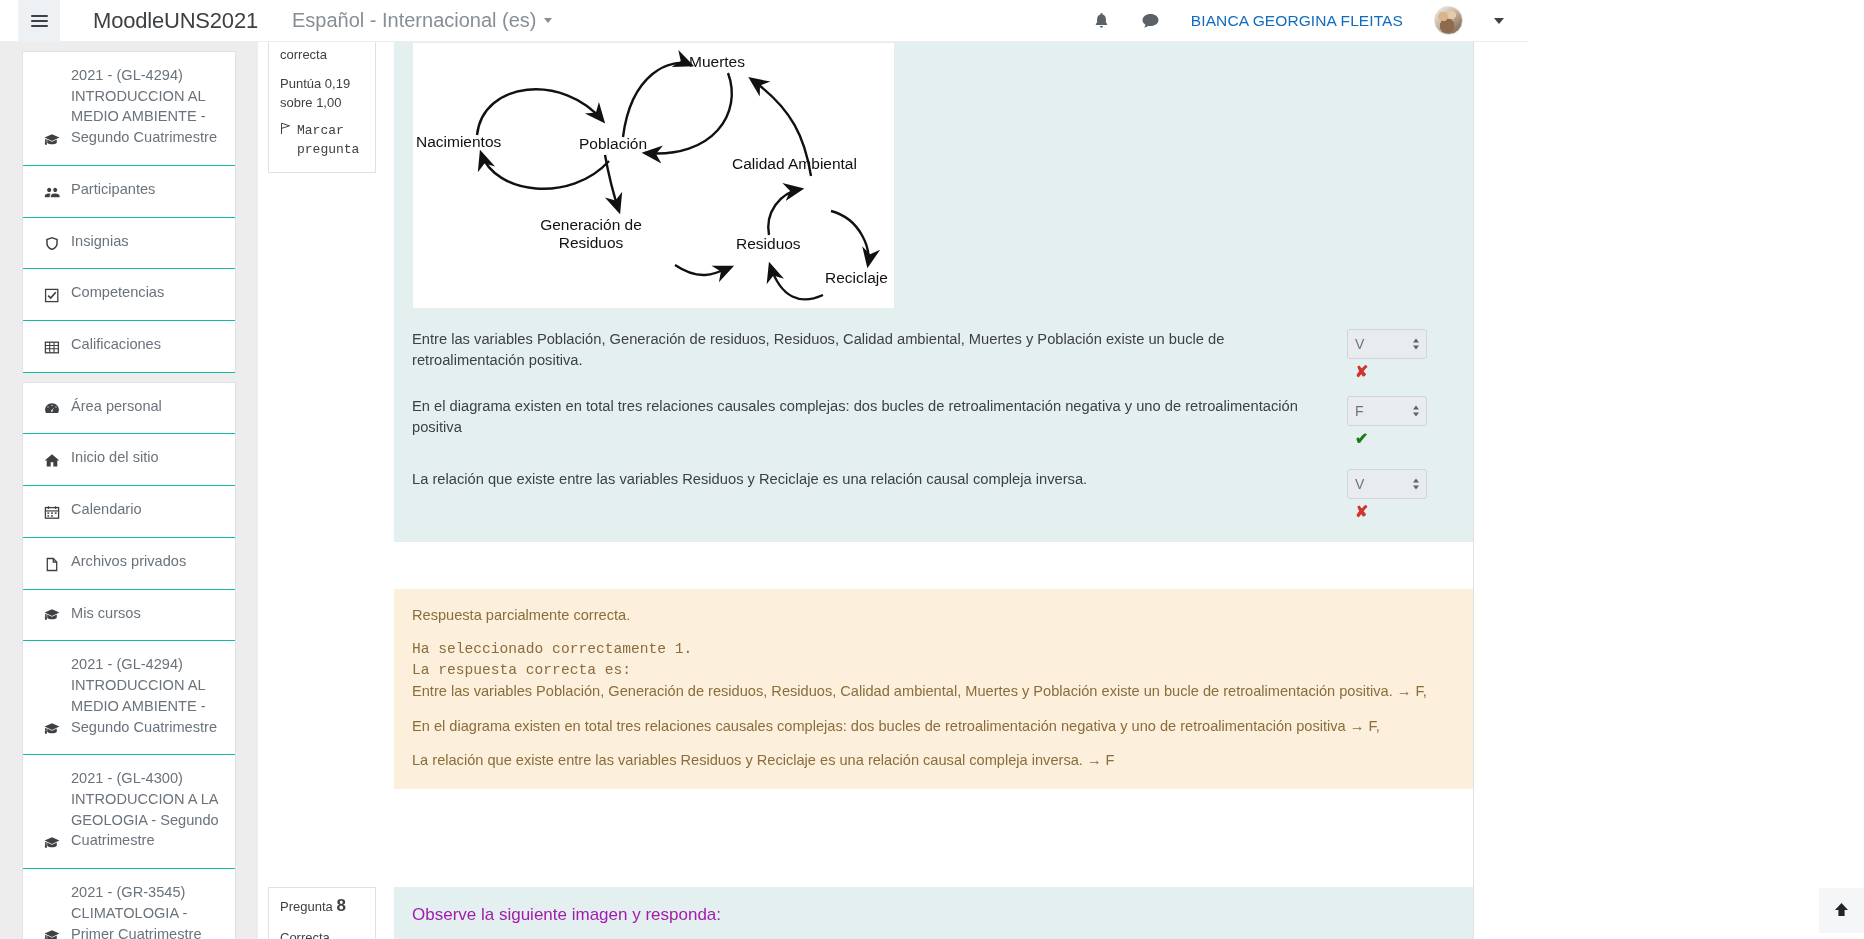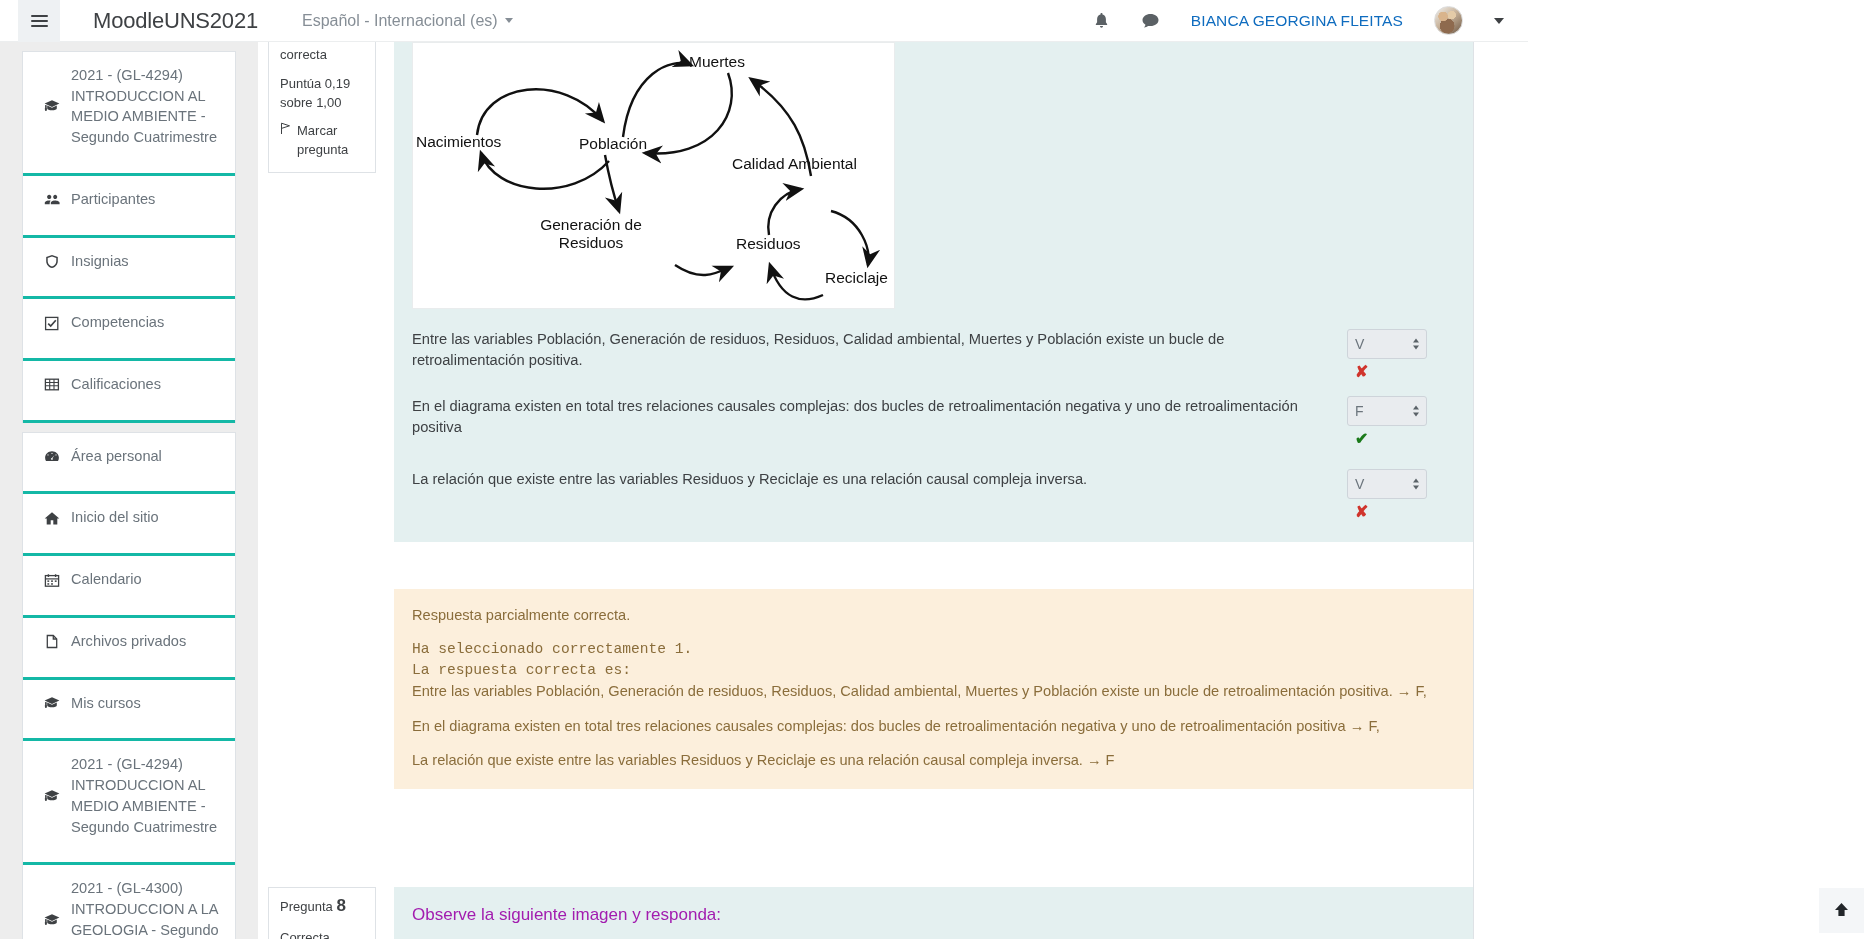--- a/index.html
+++ b/index.html
@@ -34,22 +34,22 @@
     margin: 3px 0; border-radius: 1px;
   }
   .brand {
     margin-left: 33px;
     font-size: 22px;
     color: #3e4144;
     letter-spacing: -0.2px;
     white-space: nowrap;
   }
   .langmenu {
-    margin-left: 44px;
-    font-size: 16px;
+    margin-left: 34px;
+    font-size: 20px;
     color: #868e96;
     display: flex; align-items: center; gap: 7px;
     cursor: pointer;
     white-space: nowrap;
   }
   .caret {
     width: 0; height: 0;
     border-left: 4.5px solid transparent;
     border-right: 4.5px solid transparent;
     border-top: 5px solid #868e96;
@@ -99,24 +99,24 @@
   }
   .navblock {
     margin: 0 22px;
     background: #ffffff;
     border: 1px solid #dee2e6;
     border-bottom: none;
   }
   .navblock.gap { margin-top: 9px; }
   .nav-item {
     display: flex;
-    align-items: center;
+    align-items: flex-end;
     gap: 11px;
-    padding: 13px 14px 25px 20px;
-    border-bottom: 3px solid #14b8a6;
+    padding: 13px 14px 17px 20px;
+    border-bottom: 1px solid #14b8a6;
     color: #6a737b;
     font-size: 14.6px;
     line-height: 1.42;
     cursor: pointer;
     background: #ffffff;
   }
   .nav-item .ico {
     flex: 0 0 17px;
     width: 17px;
     color: #3e4144;
@@ -148,21 +148,21 @@
     border: 1px solid #dee2e6;
     padding: 6px 11px 12px 11px;
     font-size: 13px;
     line-height: 1.45;
     color: #3e4144;
   }
   .qinfo .row { margin-bottom: 10px; }
   .qinfo .row:last-child { margin-bottom: 0; }
   .qnum { font-size: 13px; }
   .qnum b { font-size: 17px; font-weight: 700; }
-  .flagrow { display: flex; gap: 6px; align-items: flex-start; color: #3e4144; cursor: pointer; }
+  .flagrow { display: flex; gap: 6px; align-items: flex-start; color: #3e4144; cursor: pointer; font-family: Liberation Mono, monospace; }
 
   .qcontent {
     background: #e4f0f0;
     padding: 0;
   }
 
   .diagram-frame {
     background: #ffffff;
     border: 1px solid #e9eced;
     position: relative;

